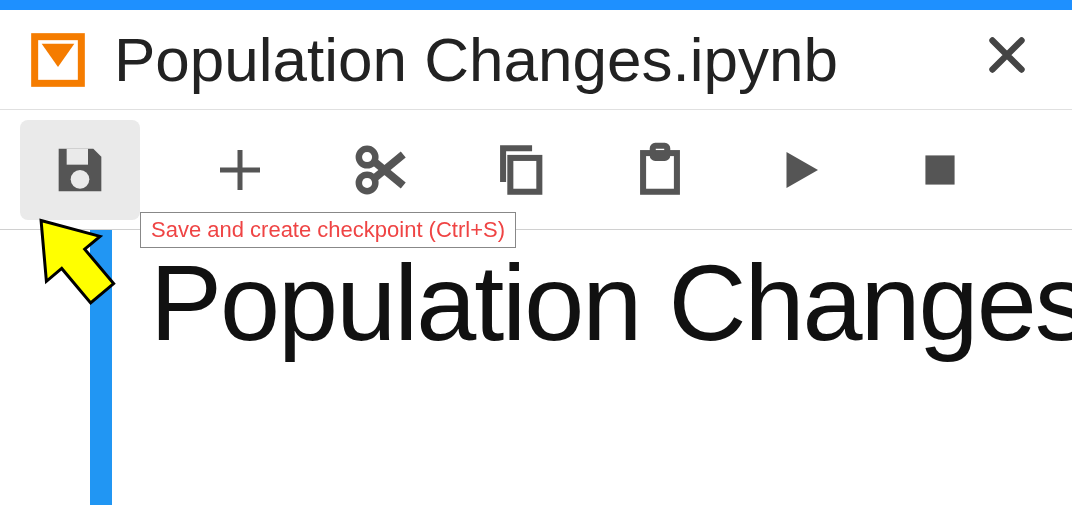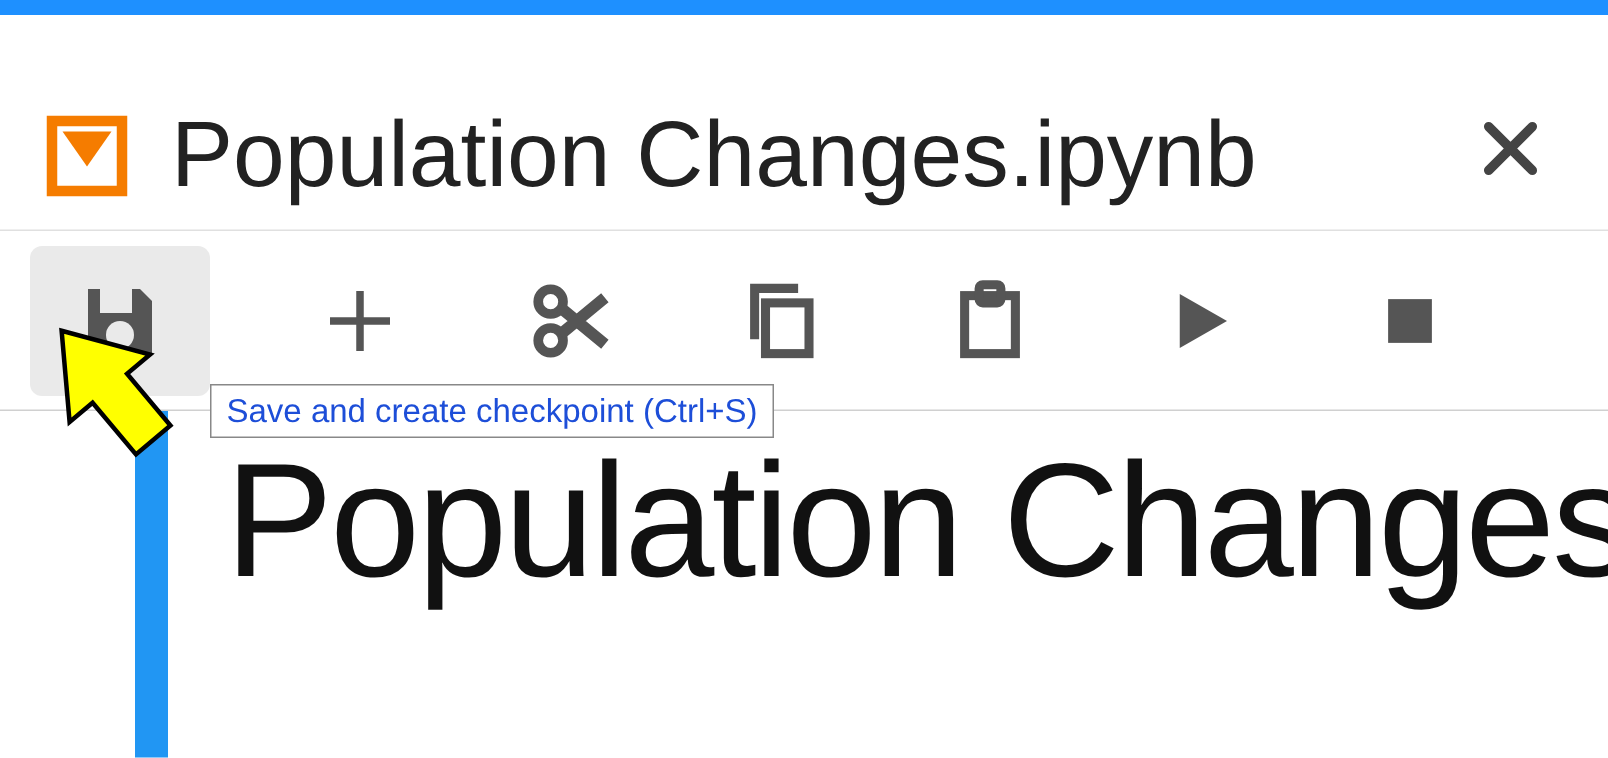--- a/index.html
+++ b/index.html
@@ -15,21 +15,20 @@
     height: 10px;
     background: #1e90ff;
   }
   .tab-row {
     display: flex;
     align-items: center;
     height: 100px;
     border-bottom: 1px solid #e0e0e0;
     padding-left: 30px;
     gap: 28px;
-    margin-top: 44px;
   }
   .tab-icon {
     width: 56px; height: 56px;
     display: flex; align-items: center; justify-content: center;
   }
   .tab-title {
     font-size: 62px;
     color: #222;
     flex: 1;
     white-space: nowrap;
@@ -65,21 +64,21 @@
   }
   .icon-svg { fill: #555; }
   .tooltip {
     position: absolute;
     left: 140px;
     top: 102px;
     background: #fff;
     border: 1px solid #888;
     font-size: 22px;
     font-family: Arial, sans-serif;
-    color: #1d4ed8;
+    color: #ef4444;
     padding: 4px 10px;
     white-space: nowrap;
     z-index: 20;
   }
   .content-area {
     position: relative;
     height: calc(505px - 10px - 100px - 120px);
     overflow: hidden;
   }
   .cell-bar {

